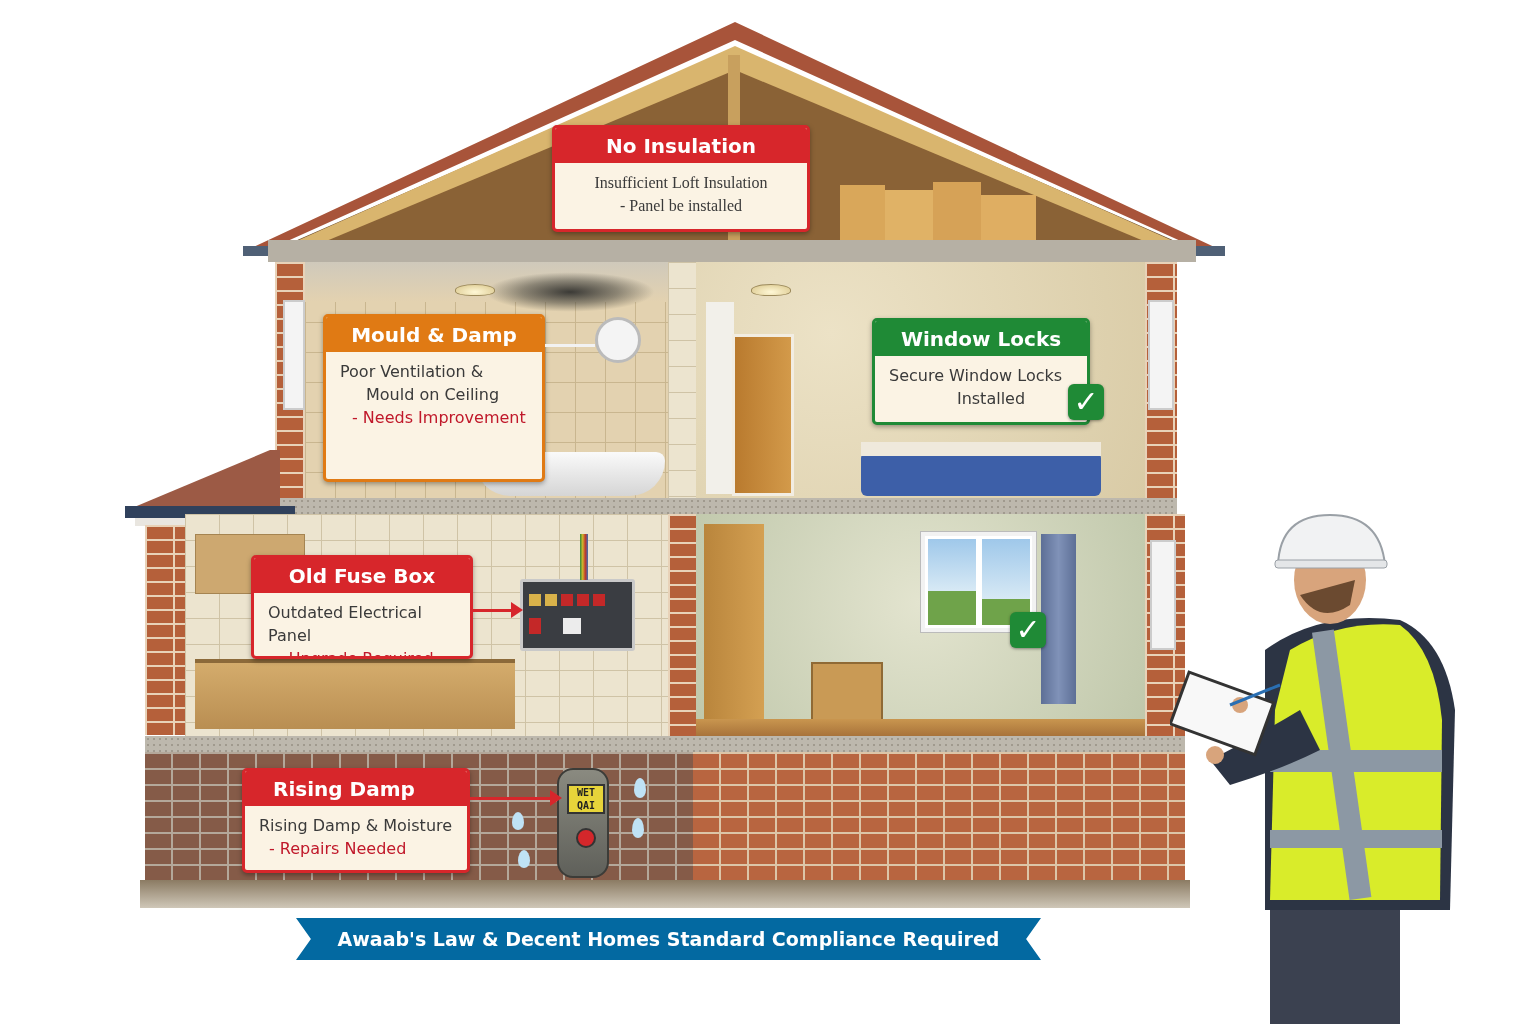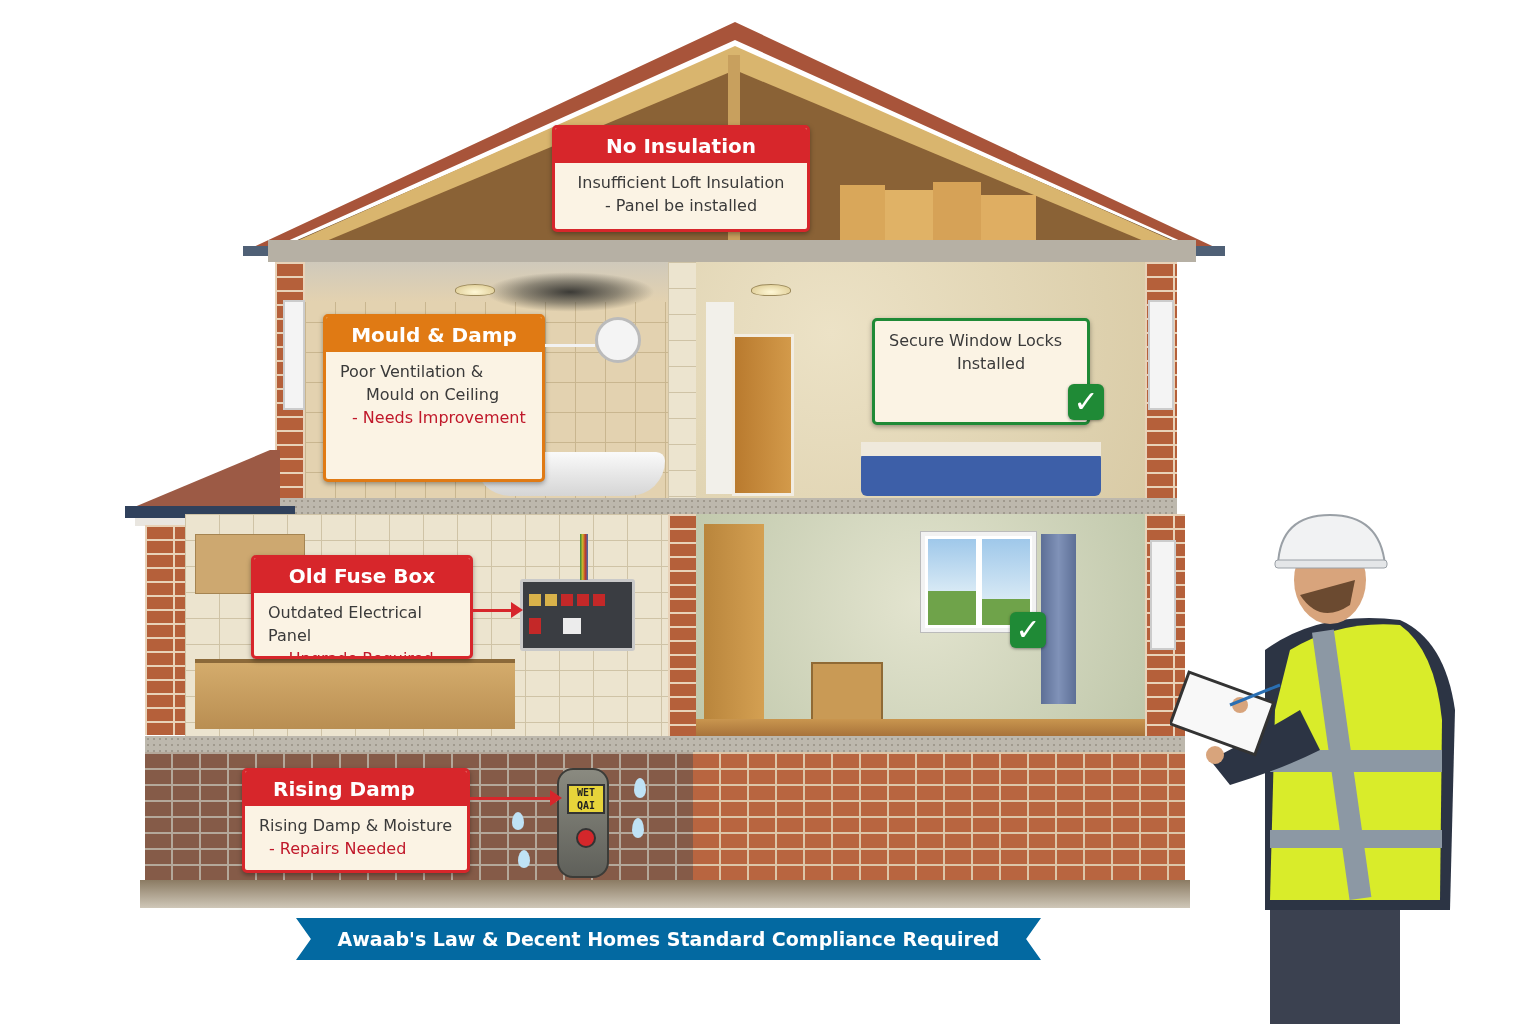--- a/index.html
+++ b/index.html
@@ -62,21 +62,21 @@
   .callout-head {
     background: var(--c); color: #ffffff; font-weight: bold;
     font-family: "DejaVu Sans", sans-serif; text-align: center;
     font-size: 20px; padding: 6px 10px 5px;
   }
   .callout-body {
     padding: 8px 14px 8px; font-size: 16px; color: #3a3a3a; line-height: 23px;
     font-family: "DejaVu Sans", sans-serif;
   }
   .callout-body .warn { color: #c0182a; }
-  .center { text-align: center; }
+  .center { text-align: center; font-family: Liberation Serif, serif; }
 
   .check {
     position: absolute; width: 36px; height: 36px; border-radius: 6px;
     background: #1f8a36; color: #fff; font-size: 30px; line-height: 36px;
     text-align: center; font-weight: bold; box-shadow: 0 1px 3px rgba(0,0,0,0.4);
   }
   .arrow-line { position: absolute; height: 3px; background: #d7262b; }
   .arrow-head {
     position: absolute; width: 0; height: 0;
     border-top: 8px solid transparent; border-bottom: 8px solid transparent;
@@ -213,20 +213,21 @@
     <div class="callout-head">Mould &amp; Damp</div>
     <div class="callout-body" style="padding-left:14px;">
       <div>Poor Ventilation &amp;</div>
       <div style="padding-left:26px;">Mould on Ceiling</div>
       <div class="warn" style="padding-left:12px;">- Needs Improvement</div>
     </div>
   </div>
   <div class="abs" style="left:545px;top:344px;width:50px;height:3px;background:#f2f2f2;"></div>
 
   <div class="callout" style="--c:#1f8a36;left:872px;top:318px;width:218px;height:107px;">
+    <div class="callout-head">Window Locks</div>
     <div class="callout-body">
       <div>Secure Window Locks</div>
       <div style="padding-left:20px;text-align:center;">Installed</div>
     </div>
   </div>
   <div class="check" style="left:1068px;top:384px;">✓</div>
 
   <div class="callout" style="--c:#d7262b;left:251px;top:555px;width:222px;height:104px;">
     <div class="callout-head">Old Fuse Box</div>
     <div class="callout-body">

